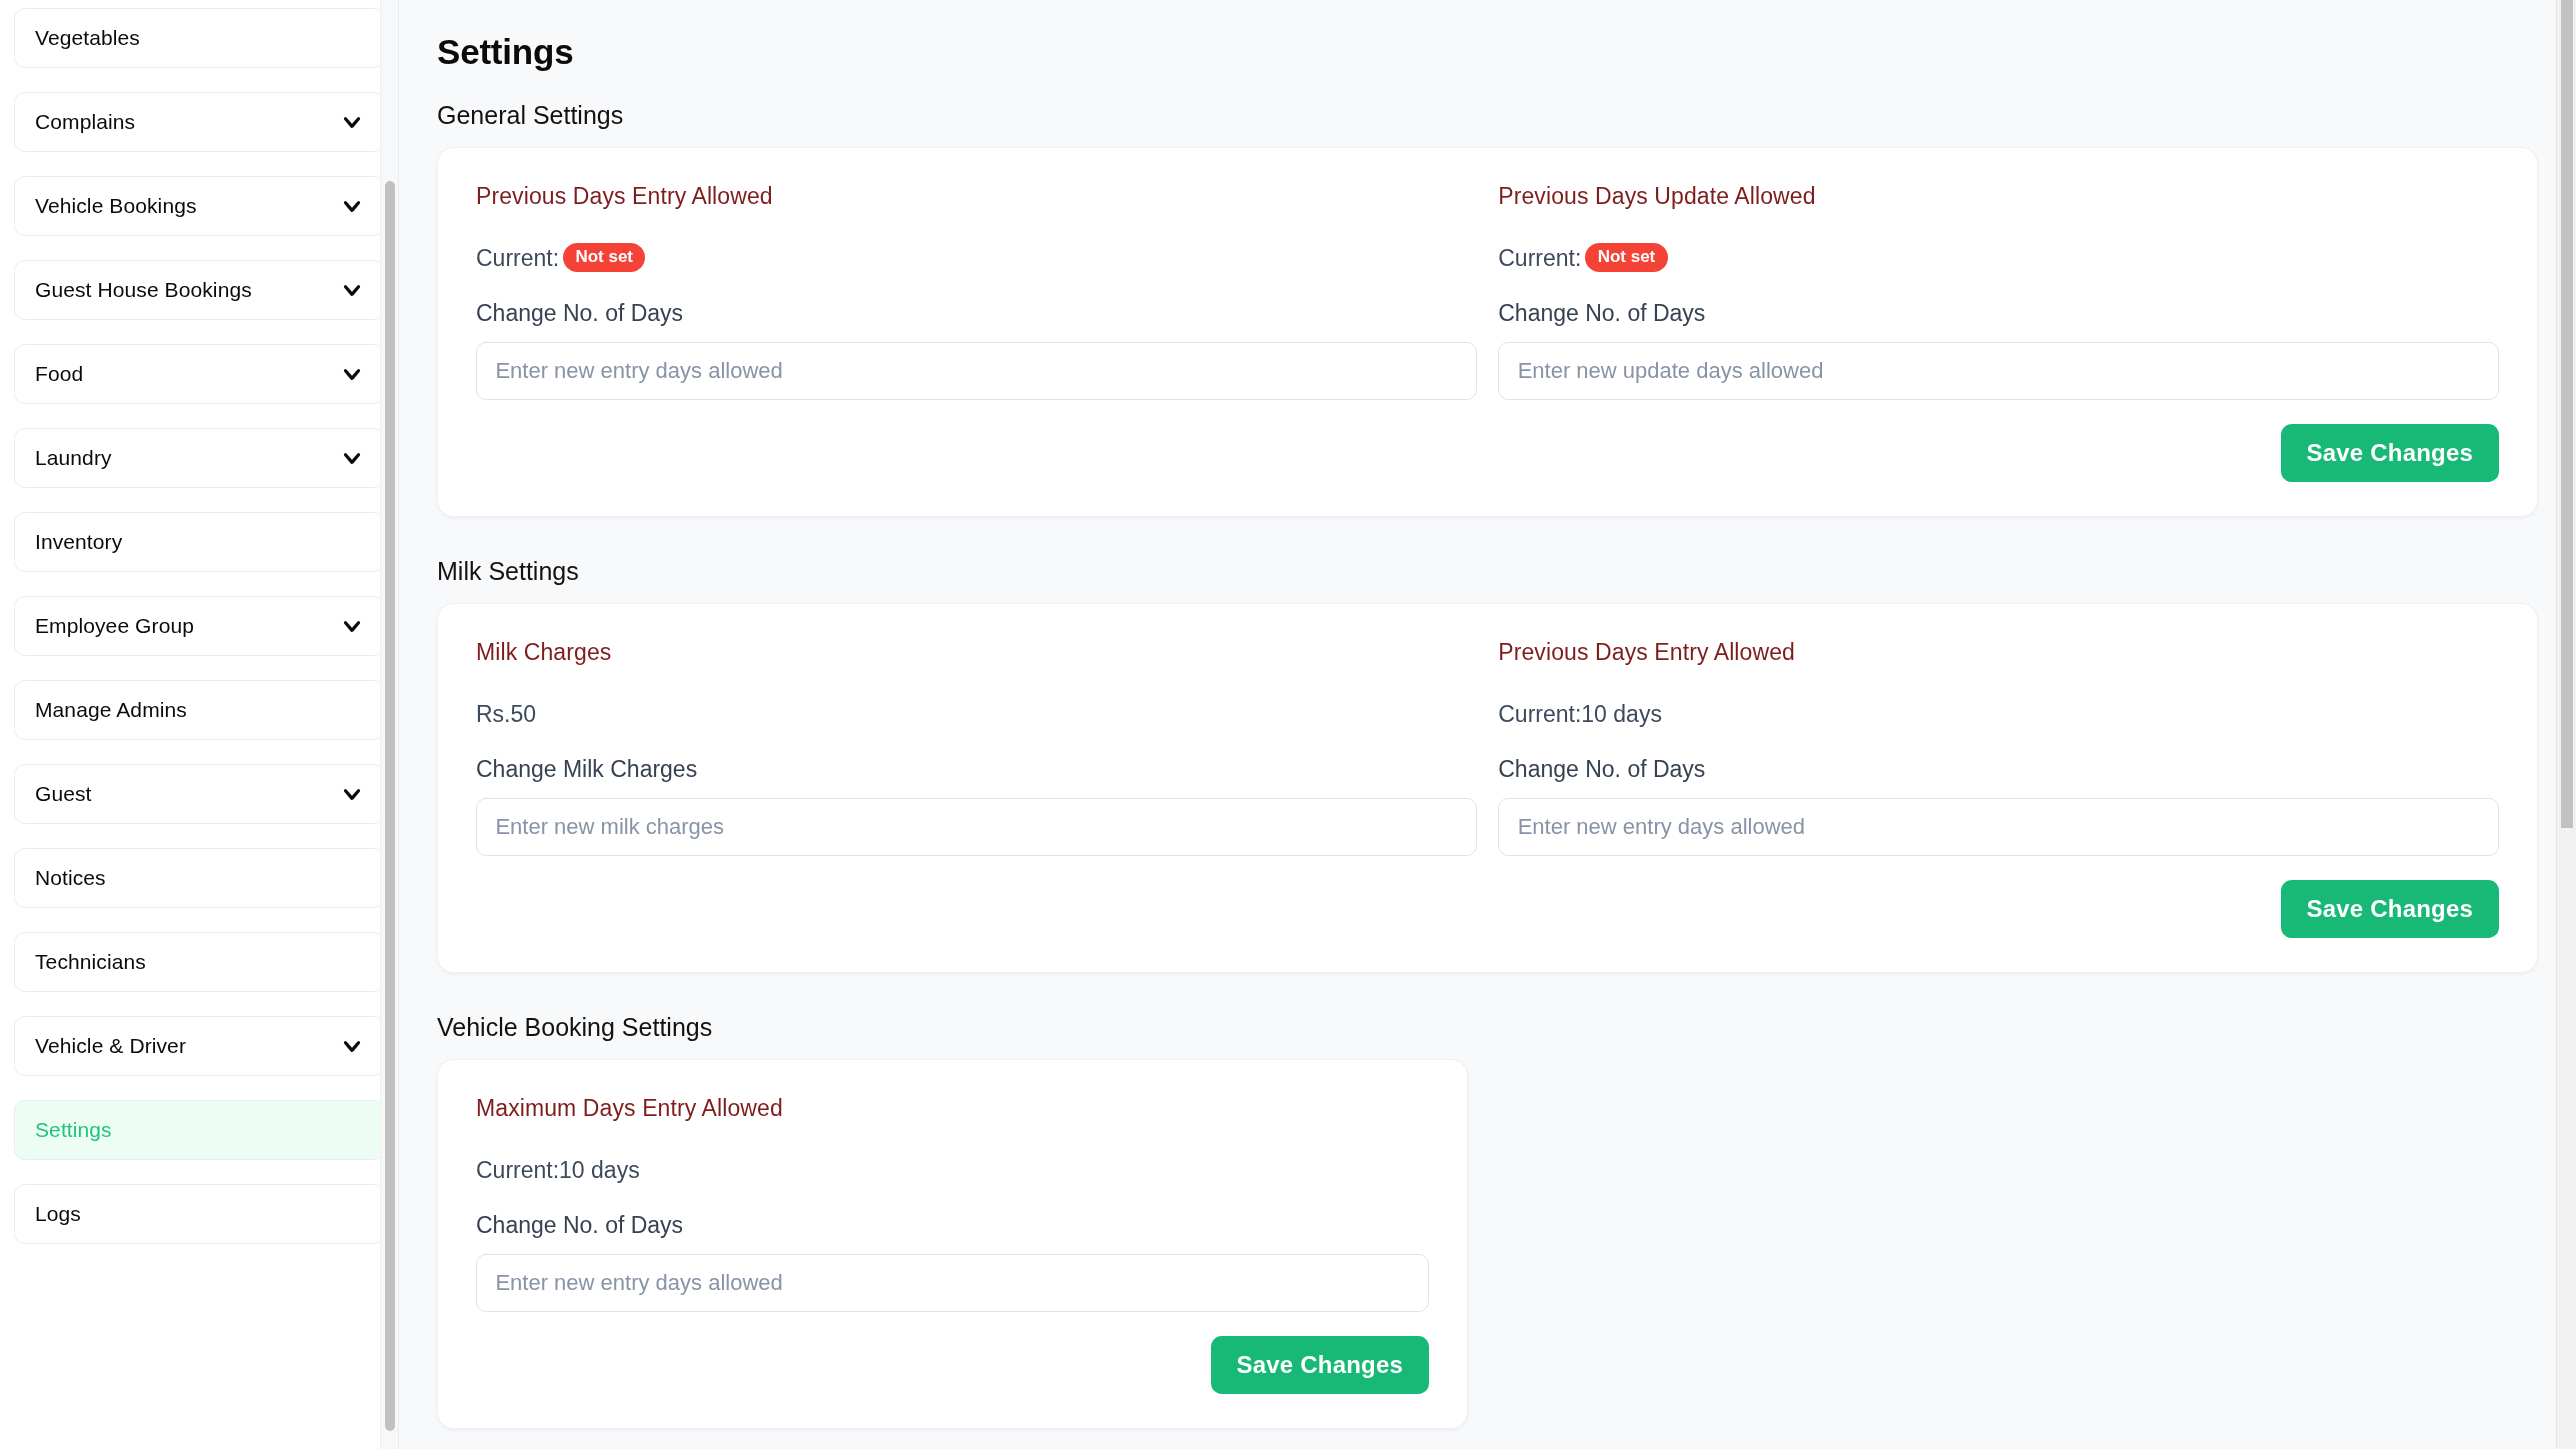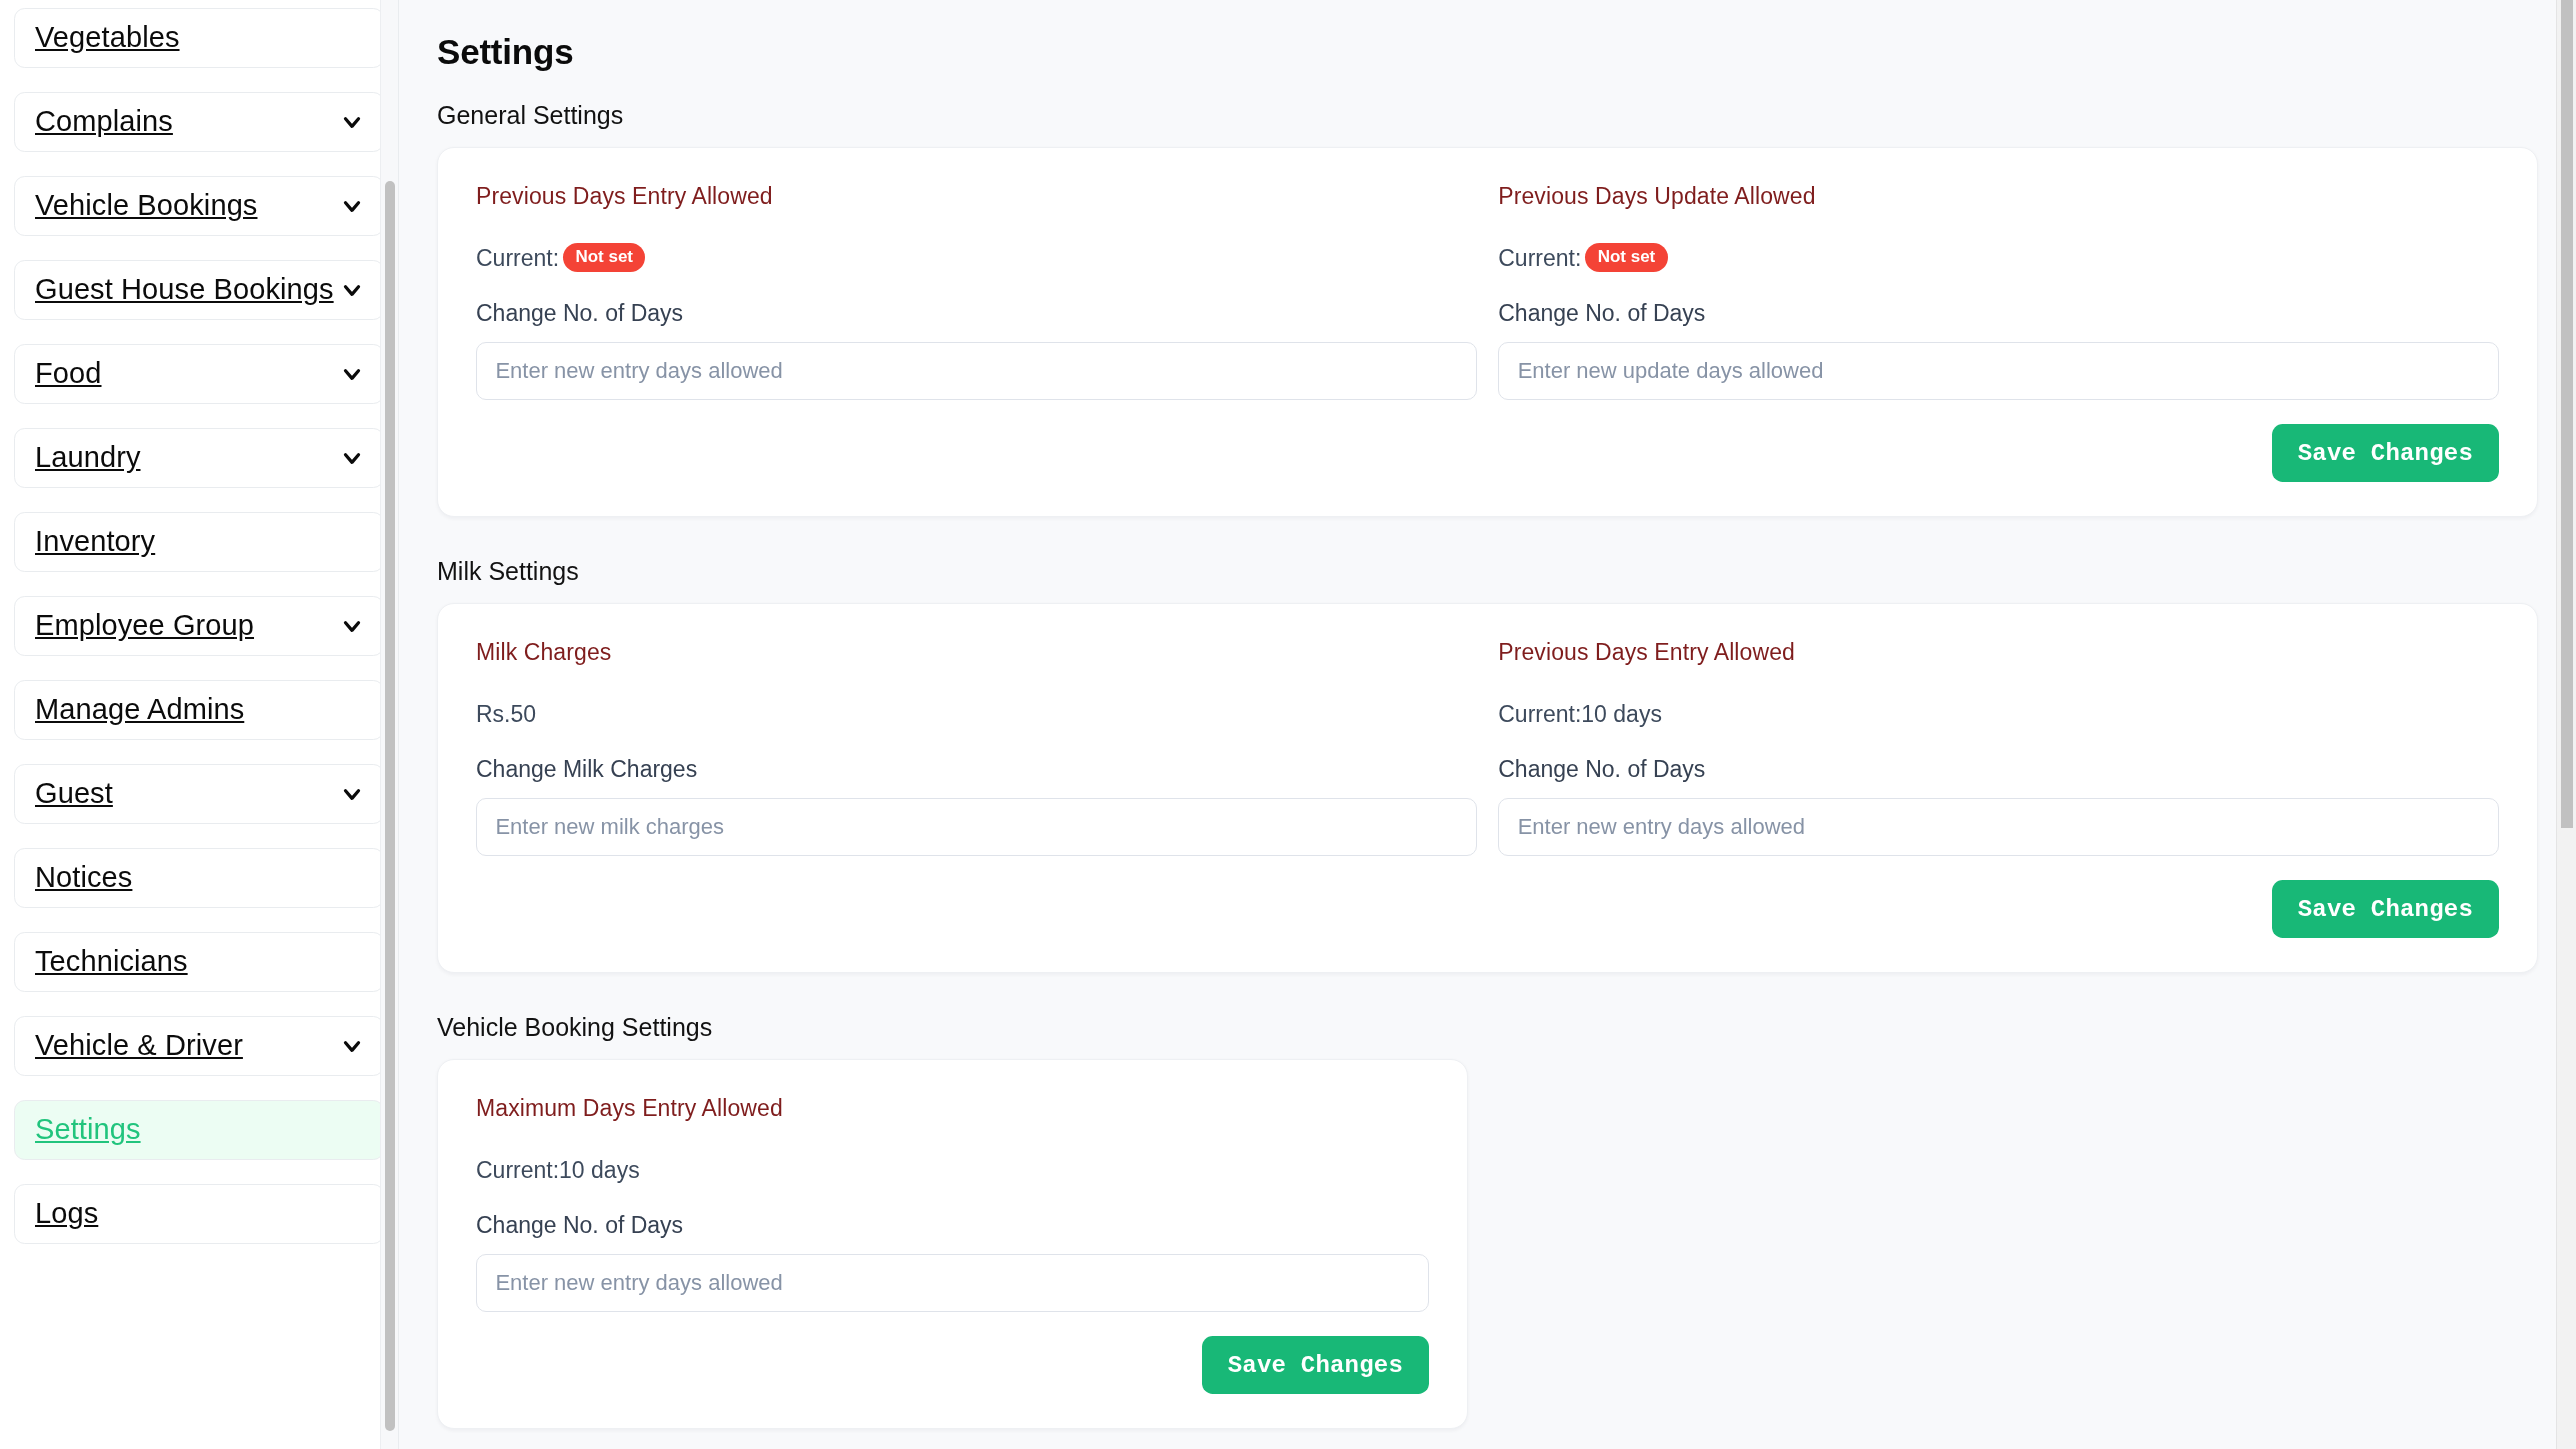--- a/index.html
+++ b/index.html
@@ -38,25 +38,24 @@
     border-radius: 10.7px;
     background: #ffffff;
     display: flex;
     align-items: center;
     justify-content: space-between;
     padding: 0 18.4px 0 20px;
     cursor: pointer;
   }
 
   .nav-item .label {
-    font-size: 29px;
+    font-size: 21px;
     color: #0b0b0b;
     line-height: 1;
     letter-spacing: 0.1px;
-    text-decoration: underline;
   }
 
   .nav-item.active {
     background: #ecfdf3;
     border-color: #e9ecef;
   }
   .nav-item.active .label { color: #21c47d; }
 
   .chev {
     width: 26px;
@@ -185,21 +184,21 @@
     margin-top: 24.5px;
   }
 
   .btn-save {
     background: #18b877;
     color: #ffffff;
     border: none;
     border-radius: 10.7px;
     font-size: 24px;
     font-weight: bold;
-    font-family: Liberation Mono, monospace;
+    font-family: Liberation Sans, sans-serif;
     padding: 0 26px;
     height: 58px;
     cursor: pointer;
     letter-spacing: 0.2px;
   }
 
   
   .page-sb-track {
     position: absolute;
     top: 0;

